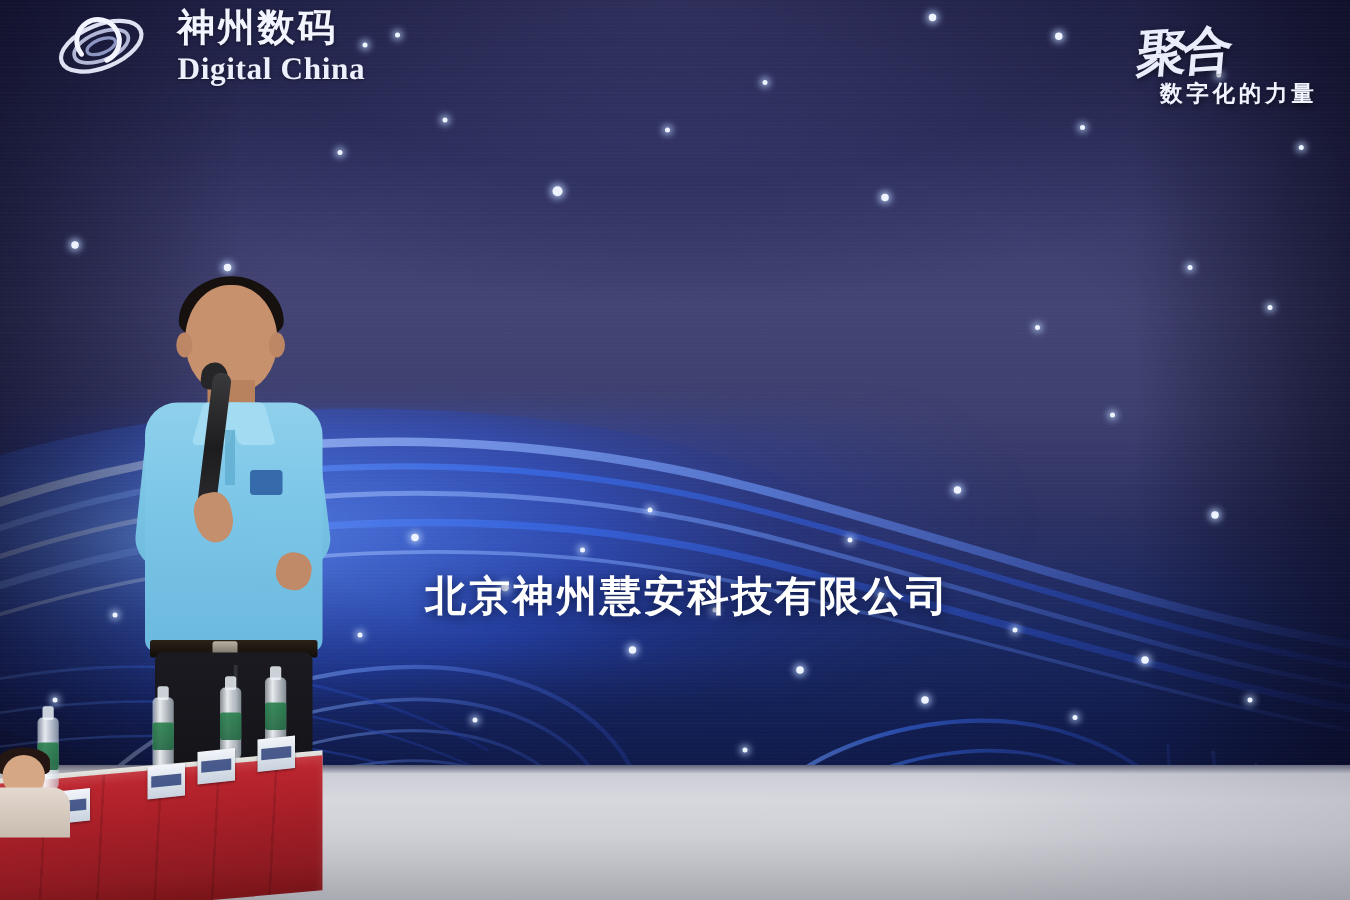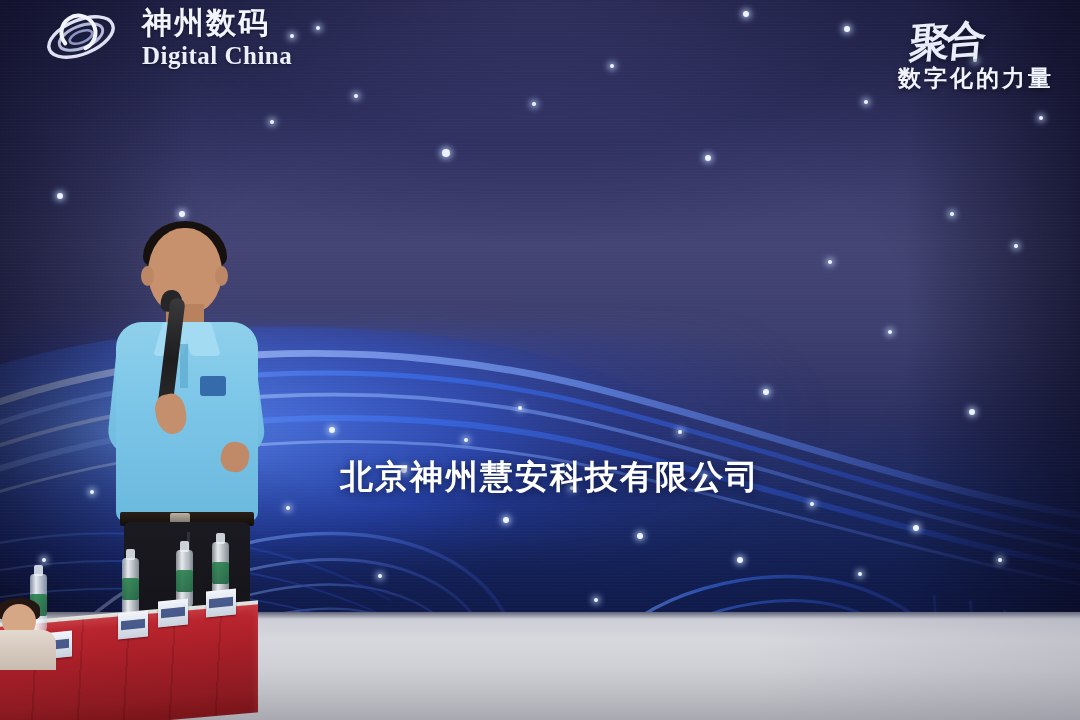--- a/index.html
+++ b/index.html
@@ -42,21 +42,21 @@
               text-shadow:0 1px 3px rgba(0,0,0,.5); }
   .brand-en { font-family:"Liberation Serif", serif; font-size:25px; font-weight:700;
               color:#eceffc; letter-spacing:.5px; margin-top:5px; text-shadow:0 1px 3px rgba(0,0,0,.5); }
 
   
   .slogan { position:absolute; right:26px; top:14px; text-align:right; }
   .slogan-mark { font-family:"Liberation Serif", serif; font-size:40px; font-weight:700;
     color:#e9ecfb; letter-spacing:-4px; display:inline-block;
     transform:skewX(-9deg) rotate(-4deg); text-shadow:0 2px 6px rgba(0,0,0,.55);
     margin-right:72px; }
-  .slogan-sub { font-size:23px; font-weight:700; color:#f1f3ff; letter-spacing:3px;
+  .slogan-sub { font-size:18px; font-weight:700; color:#f1f3ff; letter-spacing:3px;
     margin-top:-6px; text-shadow:0 2px 5px rgba(0,0,0,.55); }
 
   
   .slide-title { position:absolute; left:0; right:0; top:175px; text-align:center;
     font-size:50px; font-weight:700; color:#ffffff; letter-spacing:3px;
     text-shadow:0 3px 10px rgba(10,12,40,.85), 0 0 2px rgba(255,255,255,.4);
     padding-left:24px; }
   .slide-date { position:absolute; left:0; right:0; top:347px; text-align:center;
     font-size:30px; font-weight:700; color:#ffffff; letter-spacing:1px;
     text-shadow:0 2px 8px rgba(10,12,40,.8); padding-left:20px; }

